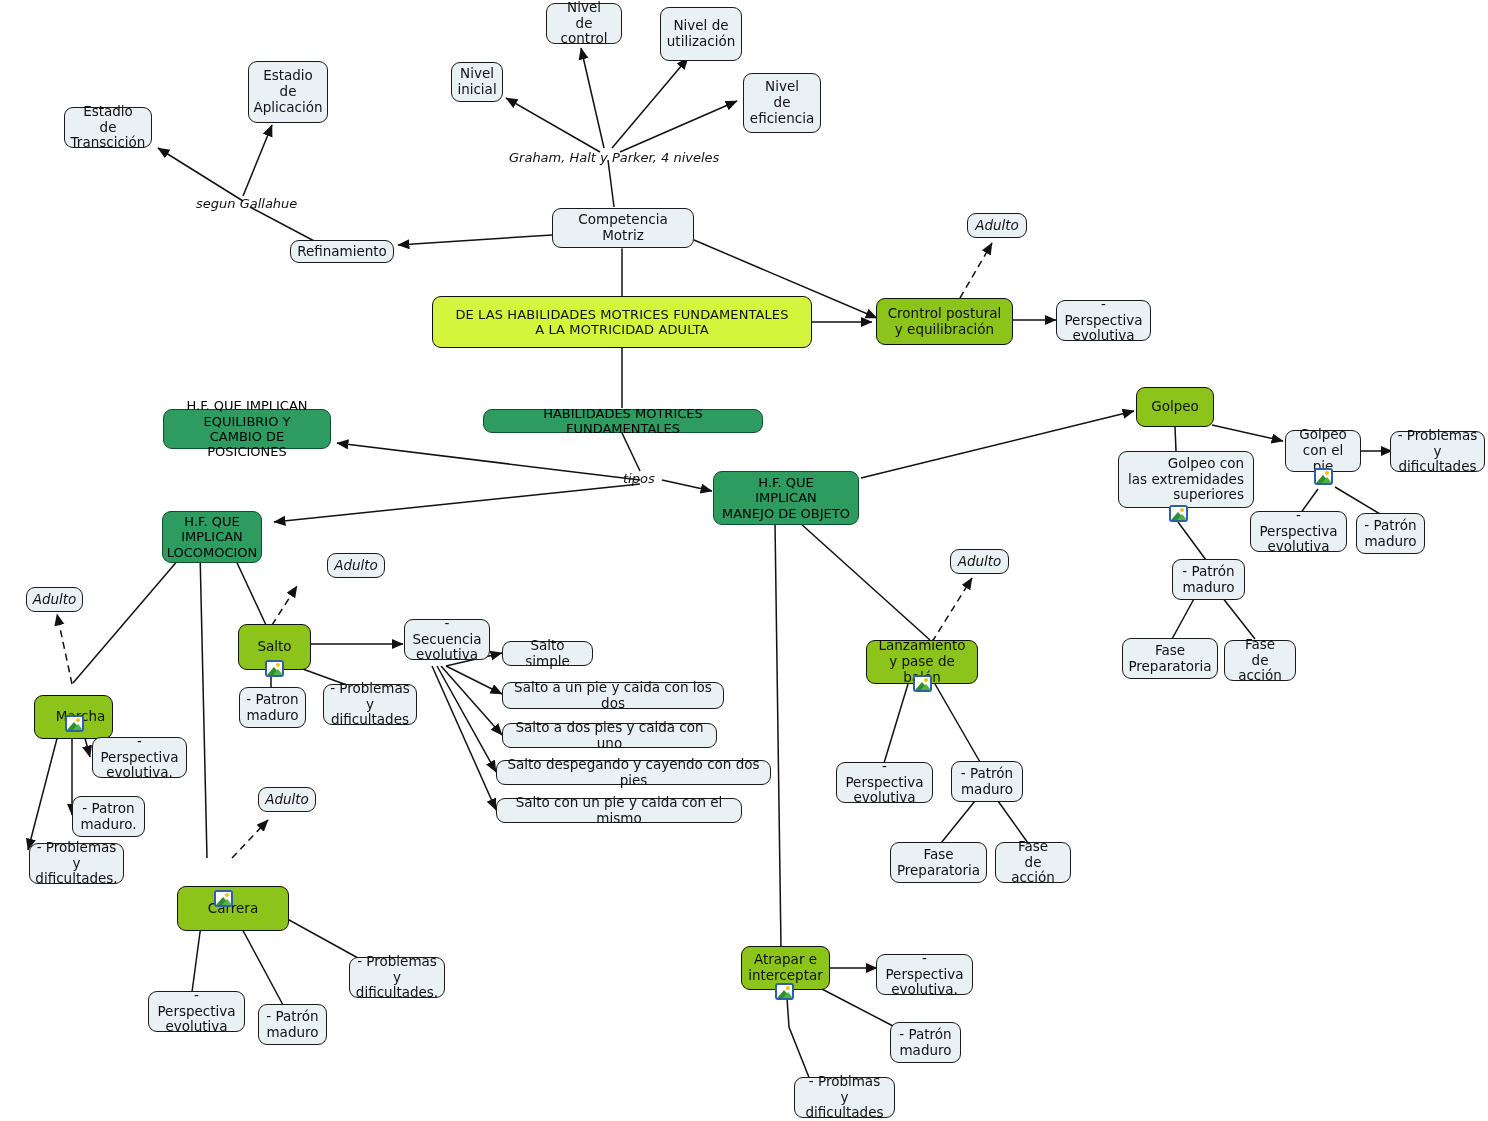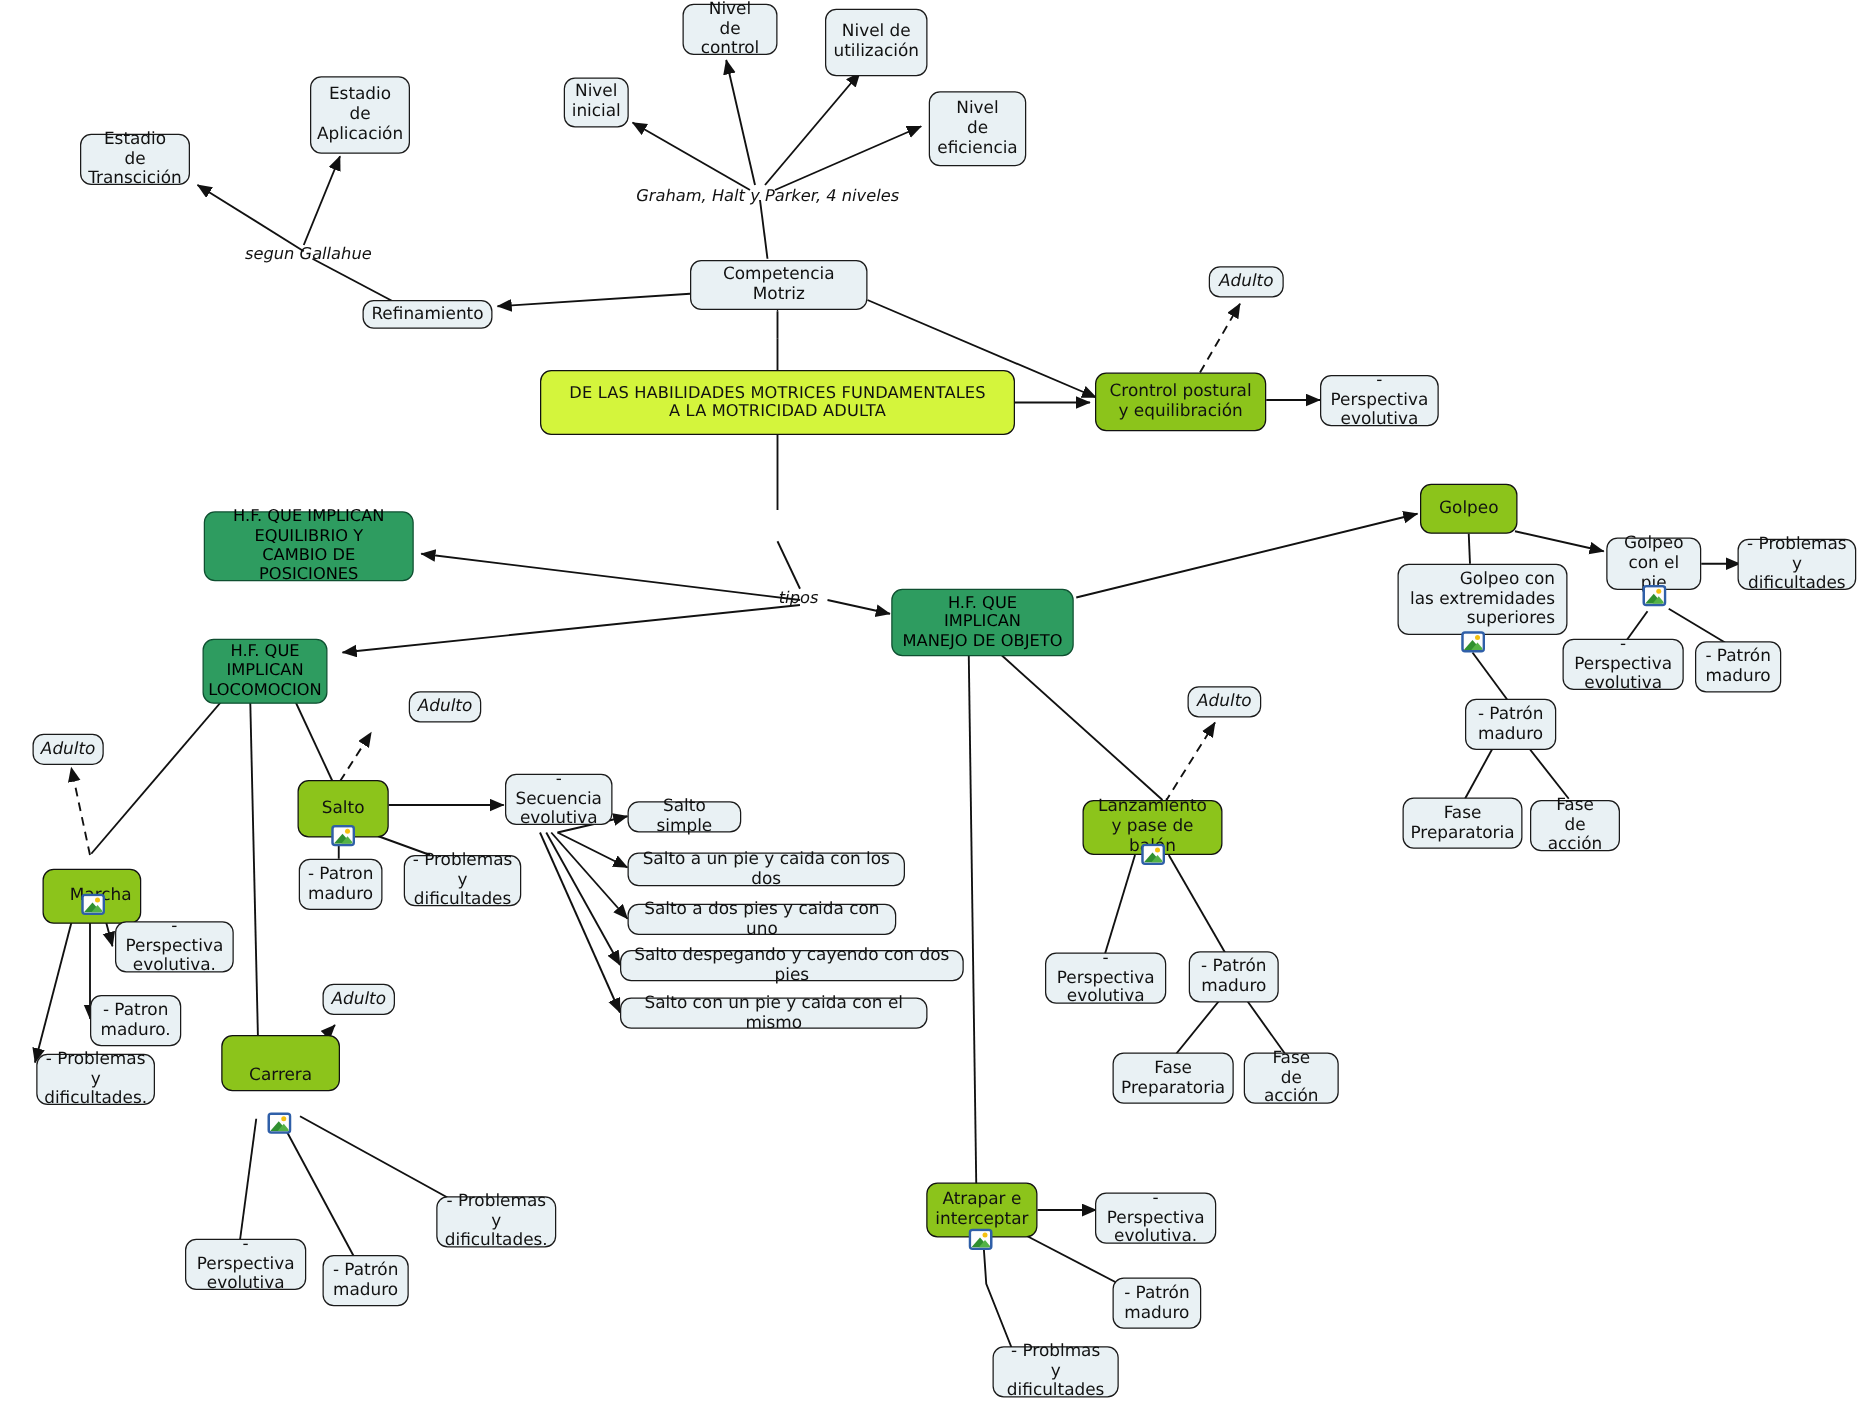--- a/index.html
+++ b/index.html
@@ -162,23 +162,26 @@
 y equilibración</span>
   </div>
   <div class="node n-blue-it" style="left:967px;top:213px;width:60px;height:25px;">
     <span>Adulto</span>
   </div>
   <div class="node n-blue" style="left:1056px;top:300px;width:95px;height:41px;">
     <span style="white-space:pre-line">- Perspectiva
 evolutiva</span>
   </div>
 
+  <div class="node n-green" style="left:483px;top:409px;width:280px;height:24px;">
+    <span>HABILIDADES MOTRICES FUNDAMENTALES</span>
+  </div>
   <div class="edge-label" style="left:623px;top:471px;">tipos</div>
 
-  <div class="node n-green" style="left:163px;top:409px;width:168px;height:56px;">
+  <div class="node n-green" style="left:163px;top:409px;width:168px;height:40px;">
     <span style="white-space:pre-line">H.F. QUE IMPLICAN
 EQUILIBRIO Y
 CAMBIO DE POSICIONES</span>
   </div>
   <div class="node n-green" style="left:162px;top:511px;width:100px;height:52px;">
     <span style="white-space:pre-line">H.F. QUE
 IMPLICAN
 LOCOMOCION</span>
   </div>
   <div class="node n-green" style="left:713px;top:471px;width:146px;height:54px;">
@@ -248,21 +251,21 @@
   <div class="node n-blue" style="left:496px;top:760px;width:275px;height:25px;">
     <span>Salto despegando y cayendo con dos pies</span>
   </div>
   <div class="node n-blue" style="left:496px;top:798px;width:246px;height:25px;">
     <span>Salto con un pie y caida con el mismo</span>
   </div>
 
   <div class="node n-blue-it" style="left:258px;top:787px;width:58px;height:25px;">
     <span>Adulto</span>
   </div>
-  <div class="node n-olive" style="left:177px;top:828px;width:95px;height:45px;align-items:flex-end;">
+  <div class="node n-olive" style="left:177px;top:886px;width:112px;height:45px;">
     <span>Carrera</span>
   </div>
   <div class="imgbadge" style="left:214px;top:890px;">
     <div class="sky"></div>
     <div class="sun"></div>
     <div class="mt"></div>
     <div class="mt2"></div>
   </div>
   <div class="node n-blue" style="left:148px;top:991px;width:97px;height:41px;">
     <span style="white-space:pre-line">- Perspectiva

